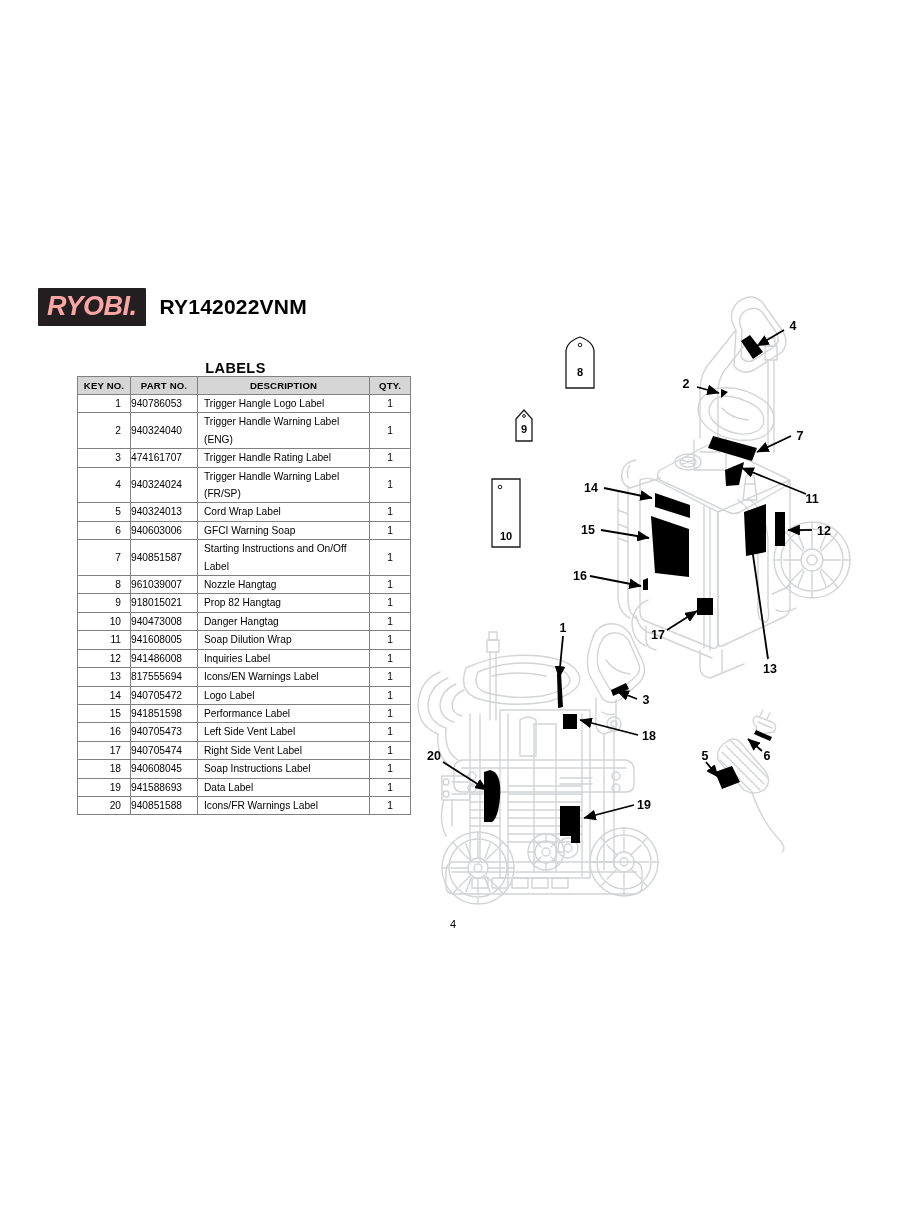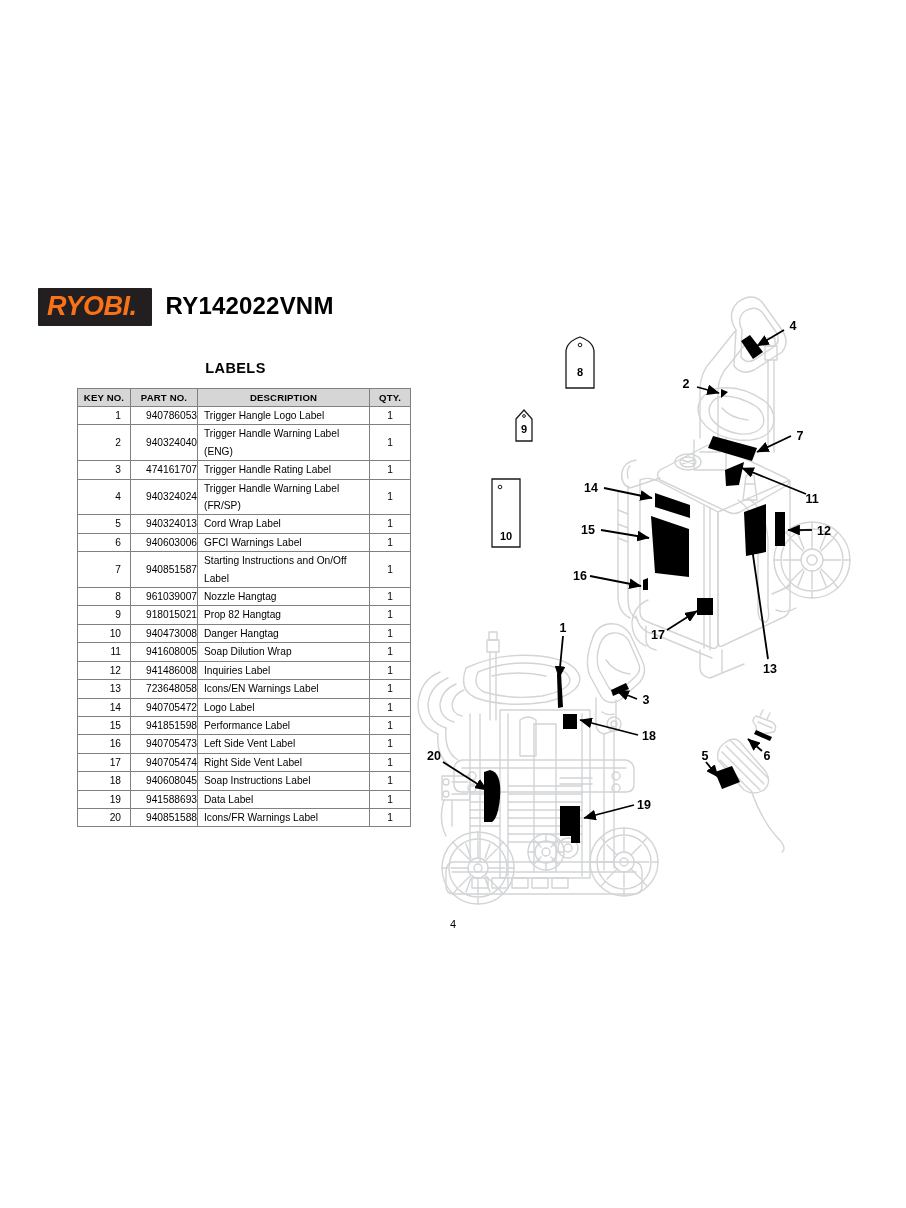--- a/index.html
+++ b/index.html
@@ -19,32 +19,32 @@
   
   #brand-row {
     position: absolute;
     left: 38px;
     top: 288px;
     display: flex;
     align-items: center;
   }
   #ryobi-logo {
     background: #231f20;
-    color: #f97316;
+    color: #fca5a5;
     font-family: "Liberation Sans", sans-serif;
     font-weight: bold;
     font-style: italic;
     font-size: 27px;
     letter-spacing: -0.5px;
-    padding: 5px 15px 6px 9px;
+    padding: 5px 9px 6px 9px;
     line-height: 1;
     border-radius: 1px;
   }
   #model-number {
-    font-size: 24px;
+    font-size: 21px;
     font-weight: bold;
     margin-left: 14px;
     letter-spacing: 0.2px;
     line-height: 1;
     padding-bottom: 2px;
   }
 
   
   #labels-title {
     position: absolute;
@@ -52,21 +52,21 @@
     top: 360px;
     width: 333px;
     text-align: center;
     font-size: 14.5px;
     font-weight: bold;
     letter-spacing: 0.4px;
   }
   #parts-table {
     position: absolute;
     left: 77px;
-    top: 388px;
+    top: 376px;
     width: 333px;
     border-collapse: collapse;
     font-size: 10.2px;
     table-layout: fixed;
   }
   #parts-table th, #parts-table td {
     border: 1px solid #808080;
     padding: 0;
     height: 17.4px;
     line-height: 17.4px;
@@ -81,21 +81,21 @@
     font-size: 9.6px;
     letter-spacing: 0.15px;
     height: 17px;
     line-height: 17px;
   }
   #parts-table tbody td.c-key {
     text-align: right;
     padding-right: 9px;
   }
   #parts-table tbody td.c-part {
-    text-align: right;
+    text-align: left;
   }
   #parts-table tbody td.c-desc {
     text-align: left;
     padding-left: 6px;
     margin-left: 6px;
   }
   #parts-table tbody td.c-qty {
     text-align: center;
   }
   .col-key   { width: 53px; }
@@ -175,21 +175,21 @@
       </tr>
       <tr>
         <td class="c-key">5</td>
         <td class="c-part">940324013</td>
         <td class="c-desc">Cord Wrap Label</td>
         <td class="c-qty">1</td>
       </tr>
       <tr>
         <td class="c-key">6</td>
         <td class="c-part">940603006</td>
-        <td class="c-desc">GFCI Warnings Label</td>
+        <td class="c-desc">GFCI Warning Soap</td>
         <td class="c-qty">1</td>
       </tr>
       <tr>
         <td class="c-key">7</td>
         <td class="c-part">940851587</td>
         <td class="c-desc">Starting Instructions and On/Off Label</td>
         <td class="c-qty">1</td>
       </tr>
       <tr>
         <td class="c-key">8</td>
@@ -216,21 +216,21 @@
         <td class="c-qty">1</td>
       </tr>
       <tr>
         <td class="c-key">12</td>
         <td class="c-part">941486008</td>
         <td class="c-desc">Inquiries Label</td>
         <td class="c-qty">1</td>
       </tr>
       <tr>
         <td class="c-key">13</td>
-        <td class="c-part">723648058</td>
+        <td class="c-part">817555694</td>
         <td class="c-desc">Icons/EN Warnings Label</td>
         <td class="c-qty">1</td>
       </tr>
       <tr>
         <td class="c-key">14</td>
         <td class="c-part">940705472</td>
         <td class="c-desc">Logo Label</td>
         <td class="c-qty">1</td>
       </tr>
       <tr>

